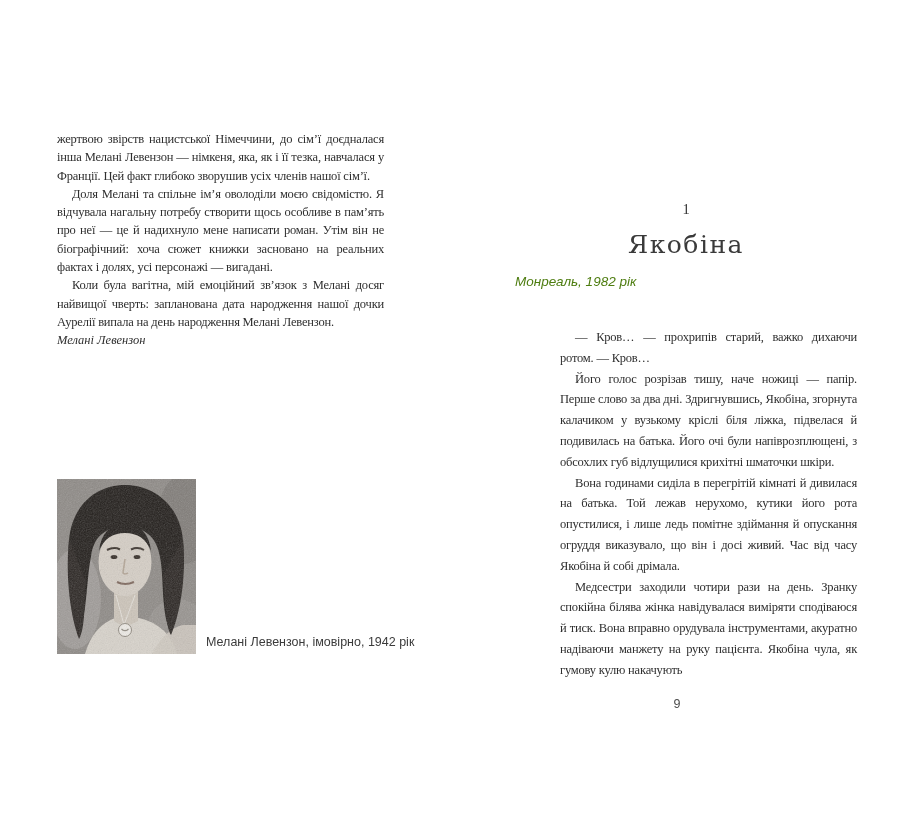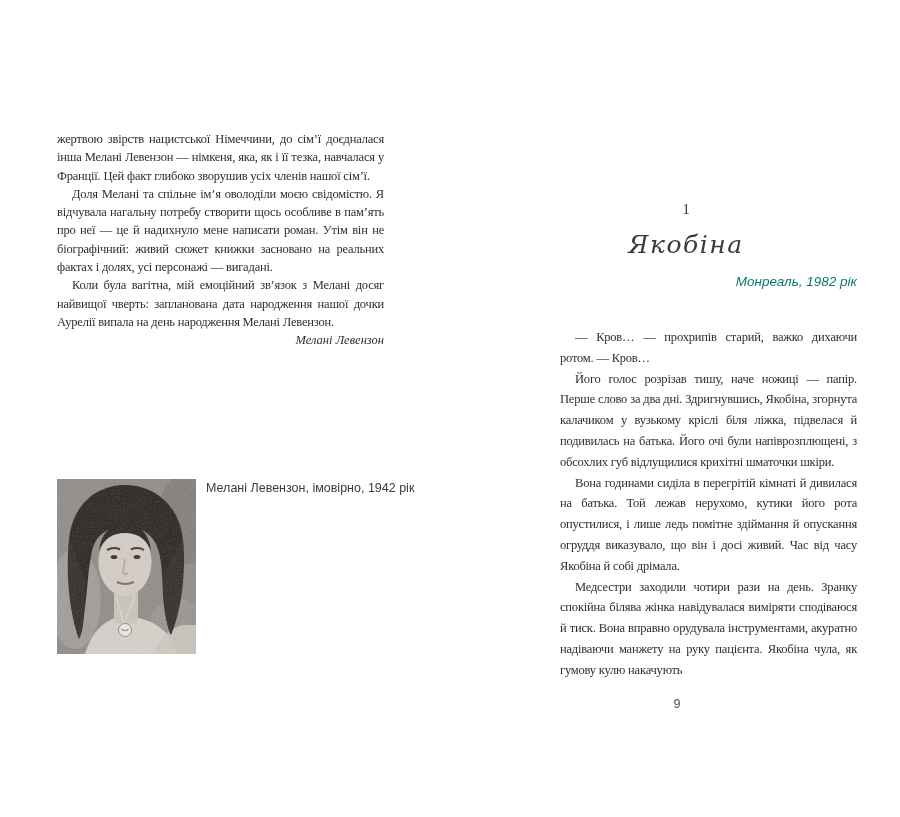--- a/index.html
+++ b/index.html
@@ -22,27 +22,26 @@
     line-height: 18.3px;
     letter-spacing: -0.2px;
     text-align: justify;
     text-indent: 15px;
   }
   .para.continuation { text-indent: 0; }
   .signature {
     margin: 0;
     font-size: 12.5px;
     line-height: 18.3px;
-    text-align: right;
     font-style: italic;
   }
   .photo-figure {
     position: absolute; left: 0; top: 479px;
     margin: 0;
-    display: flex; align-items: flex-start; gap: 10px;
+    display: flex; align-items: flex-end; gap: 10px;
   }
   .photo { width: 139px; height: 175px; flex: 0 0 auto; }
   .photo svg { display: block; }
   .caption {
     font-family: "Liberation Sans", sans-serif;
     font-size: 12.5px;
     line-height: 19.5px;
     color: #3b3b3b;
     padding-bottom: 2px;
     white-space: nowrap;
@@ -52,52 +51,51 @@
   .page-right { position: absolute; left: 515px; top: 0; width: 342px; height: 817px; }
   .chapter-number {
     position: absolute; top: 201px; left: 0; width: 100%;
     text-align: center;
     font-size: 14.5px; line-height: 17px; color: #333;
   }
   .chapter-title {
     position: absolute; top: 228px; left: 0; width: 100%;
     text-align: center;
     font-family: "DejaVu Serif", serif;
-    font-style: italic;
     font-size: 25px; line-height: 33px;
     letter-spacing: 1.5px;
     color: #3a3a3a;
   }
   .dateline {
     position: absolute; top: 272px; left: 0; width: 100%;
-    text-align: right;
+    text-align: left;
     font-family: "Liberation Sans", sans-serif;
     font-style: italic;
     font-size: 13.5px; line-height: 19px;
-    color: #0f766e;
+    color: #4d7c0f;
   }
   .chapter-body { position: absolute; top: 327px; left: 0; width: 342px; }
   .chapter-body .para { line-height: 20.8px; margin-left: 45px; }
   .folio {
     position: absolute; top: 696px; left: 0; width: 324px;
     text-align: center;
     font-family: "Liberation Sans", sans-serif;
     font-size: 12.5px; line-height: 16px;
     color: #4c4c4c;
   }
 </style>
 </head>
 <body>
 
 <div class="spread">
 
   <section class="page-left">
     <div class="authors-note">
       <p class="para continuation">жертвою звірств нацистської Німеччини, до сім’ї доєдналася інша Мелані Левензон — німкеня, яка, як і її тезка, навчалася у Франції. Цей факт глибоко зворушив усіх членів нашої сім’ї.</p>
-      <p class="para">Доля Мелані та спільне ім’я оволоділи моєю свідомістю. Я відчувала нагальну потребу створити щось особливе в пам’ять про неї — це й надихнуло мене написати роман. Утім він не біографічний: живий сюжет книжки засновано на реальних фактах і долях, усі персонажі — вигадані.</p>
+      <p class="para">Доля Мелані та спільне ім’я оволоділи моєю свідомістю. Я відчувала нагальну потребу створити щось особливе в пам’ять про неї — це й надихнуло мене написати роман. Утім він не біографічний: хоча сюжет книжки засновано на реальних фактах і долях, усі персонажі — вигадані.</p>
       <p class="para">Коли була вагітна, мій емоційний зв’язок з Мелані досяг найвищої чверть: запланована дата народження нашої дочки Аурелії випала на день народження Мелані Левензон.</p>
       <p class="signature">Мелані Левензон</p>
     </div>
 
     <figure class="photo-figure">
       <div class="photo">
         <svg width="139" height="175" viewBox="0 0 139 175">
           <defs>
             <filter id="grain" x="0" y="0" width="100%" height="100%">
               <feTurbulence type="fractalNoise" baseFrequency="0.85" numOctaves="3" stitchTiles="stitch"></feTurbulence>

